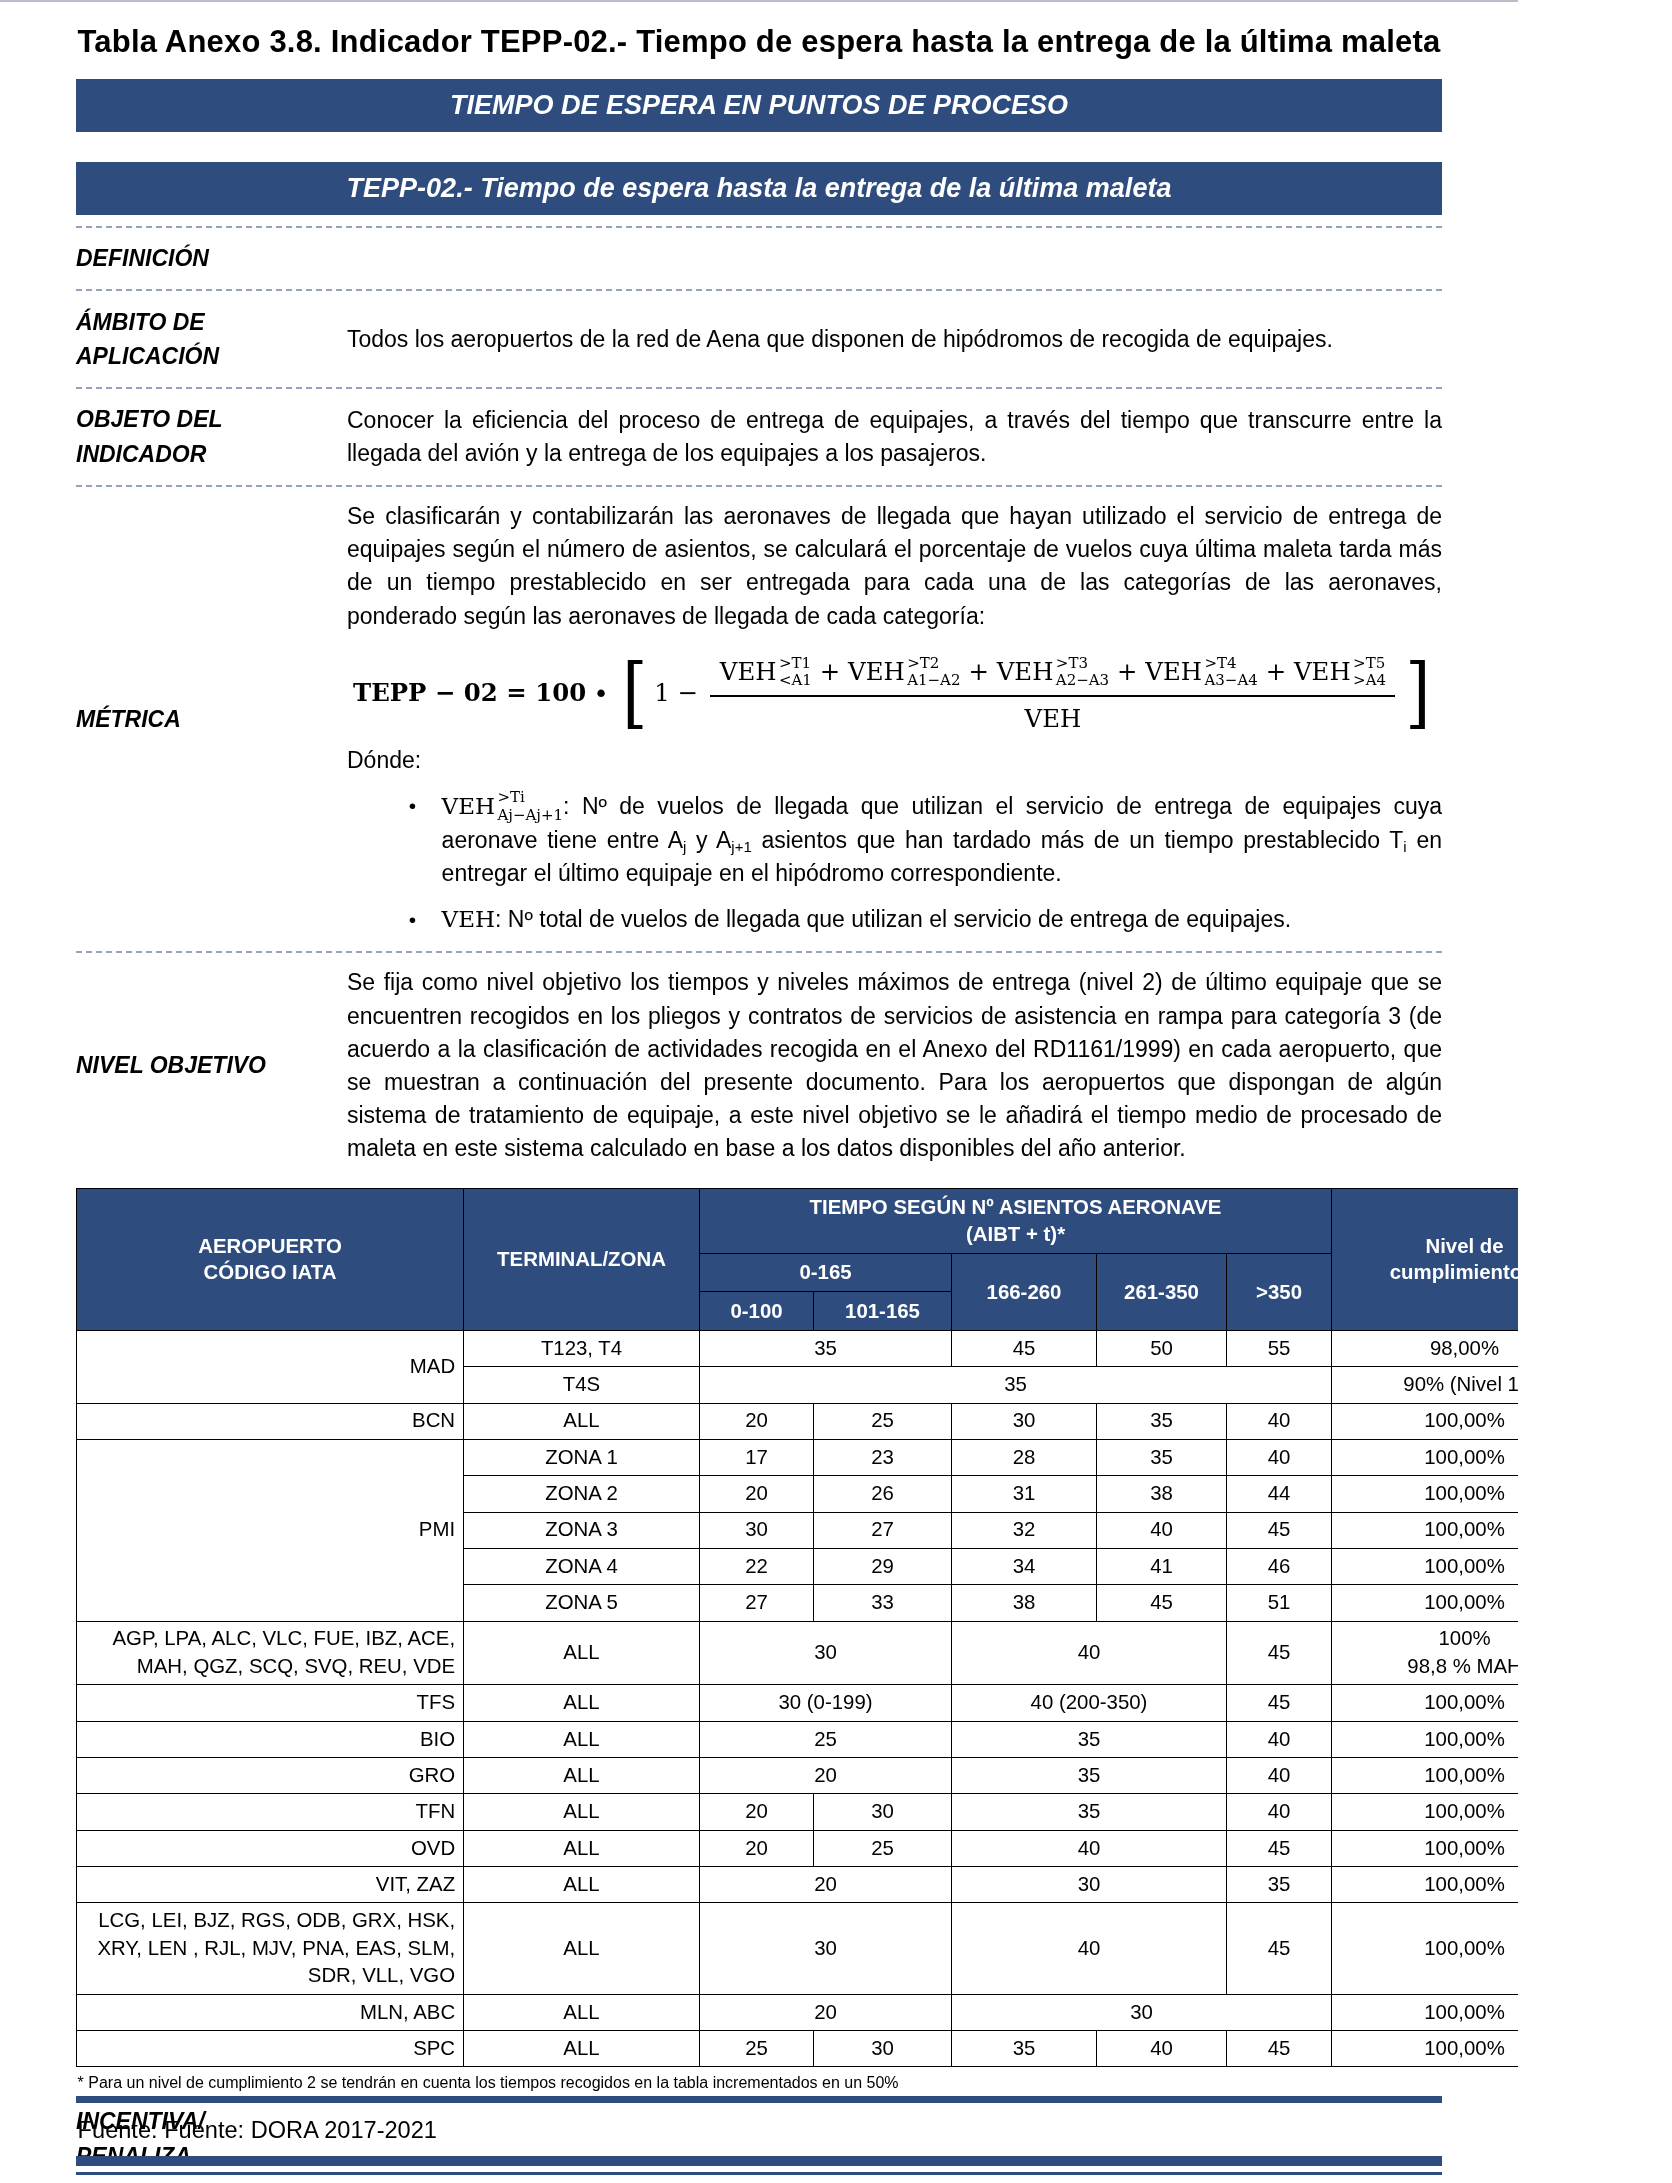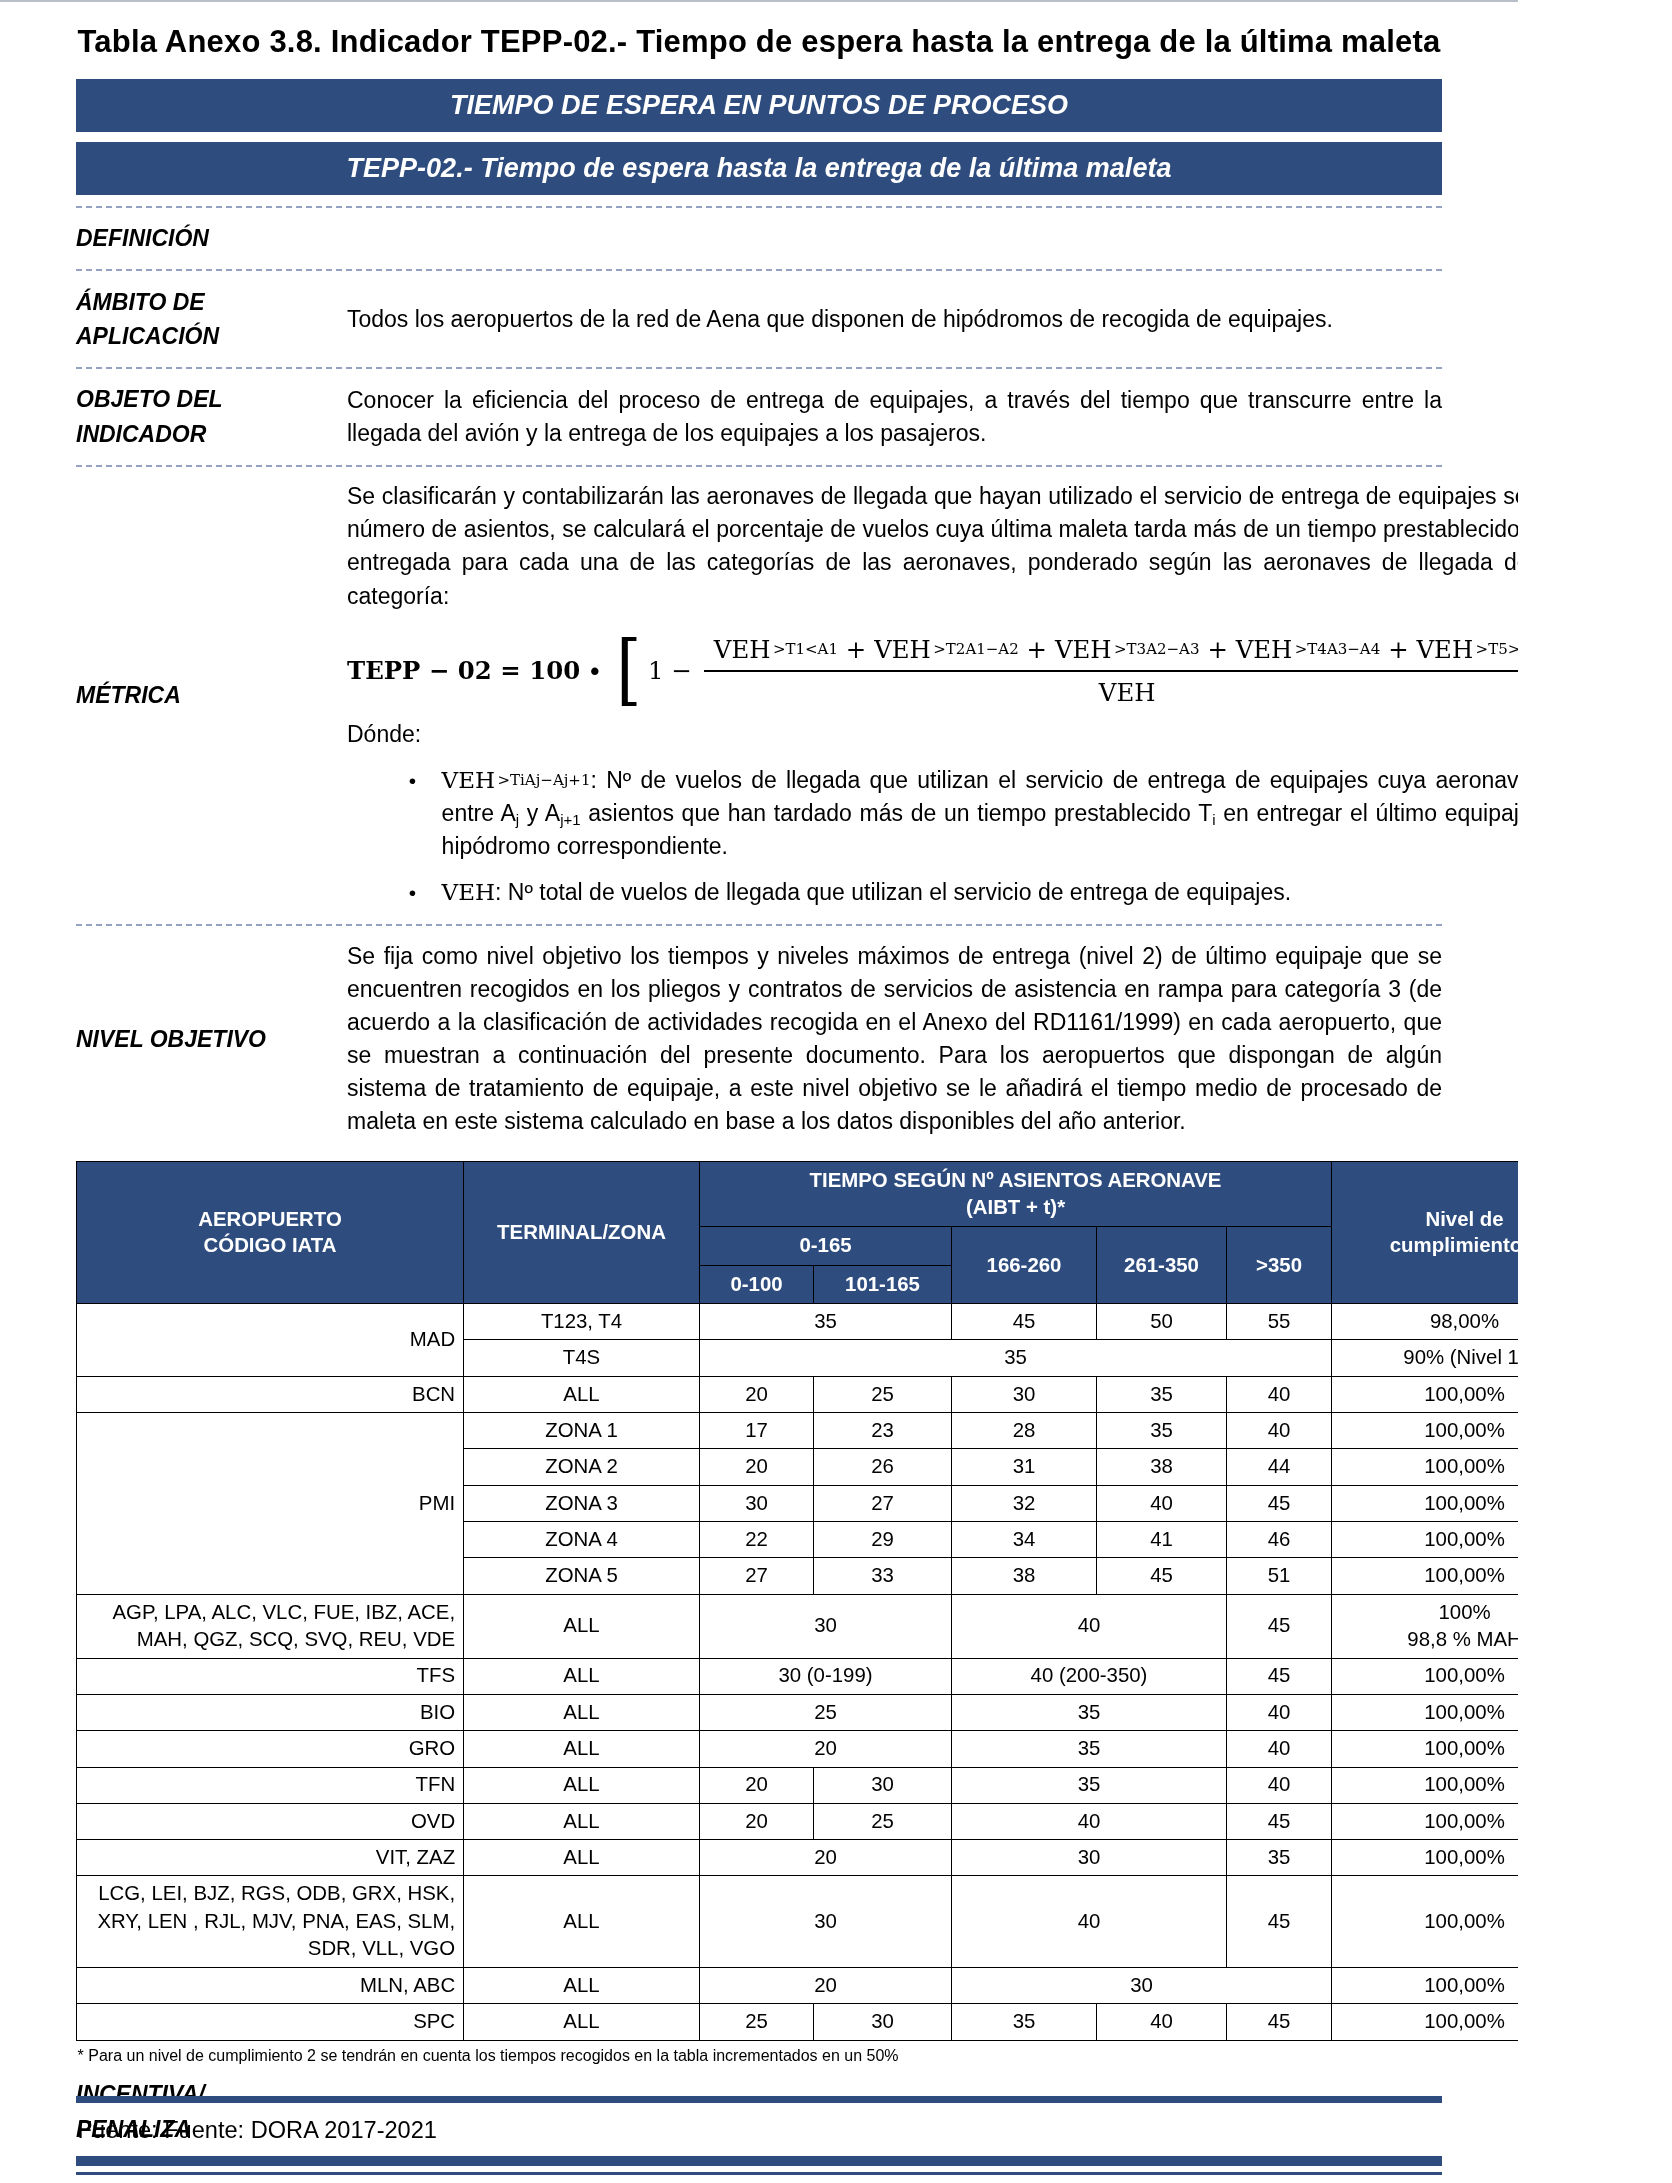--- a/index.html
+++ b/index.html
@@ -29,21 +29,21 @@
     background: var(--accent, #2e4d7e);
     color: #fff;
     font-weight: bold;
     font-style: italic;
     font-size: 27px;
     height: 53px;
     display: flex;
     align-items: center;
     justify-content: center;
   }
-  .banner.first  { margin-bottom: 10px; }
+  .banner.first  { margin-bottom: 30px; }
   .banner.second { margin-bottom: 11px; }
   .dashed-rule { border-top: 2.4px dashed #92a2c0; height: 0; }
   .section {
     display: grid;
     grid-template-columns: 236px 1fr;
     column-gap: 35px;
     align-items: center;
     padding: 13.4px 0;
   }
   .section.sep { border-bottom: 2.4px dashed #92a2c0; }
@@ -88,20 +88,21 @@
     display: inline-flex;
     align-items: center;
     gap: 7.9px;
     padding: 1.6px 9.4px 6.3px;
     border-bottom: 2.4px solid #000;
   }
   .frac .den { padding-top: 6.3px; }
   .term { display: inline-flex; align-items: center; white-space: nowrap; }
   .term .sc {
     display: inline-flex;
+    flex-direction: column;
     justify-content: center;
     font-size: 15px;
     line-height: 1.15;
     margin-left: 2.4px;
   }
   .serif { font-family: "DejaVu Serif", serif; }
   .donde { margin: 4.7px 0 3.1px; text-align: left; }
   .bullets { margin: 7.9px 0 1.6px 49px; }
   .bullet {
     display: grid;

